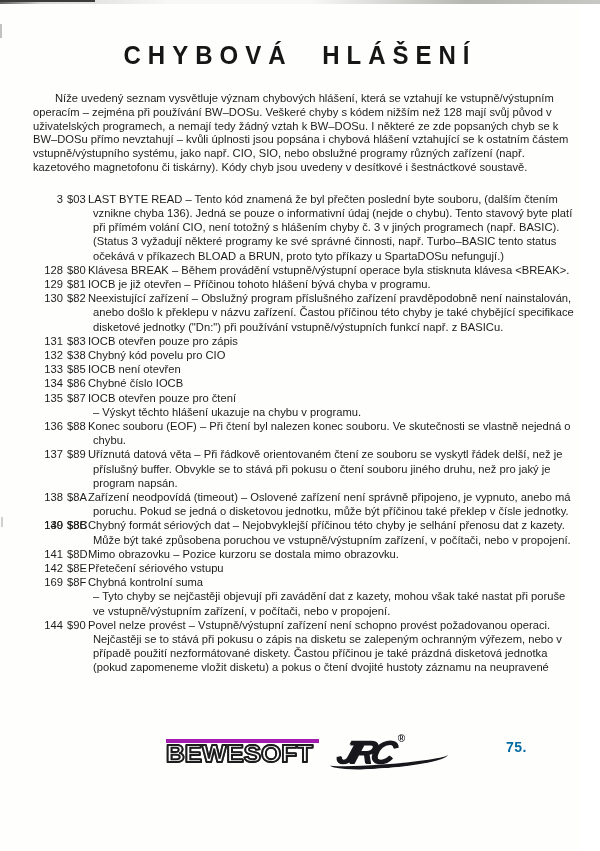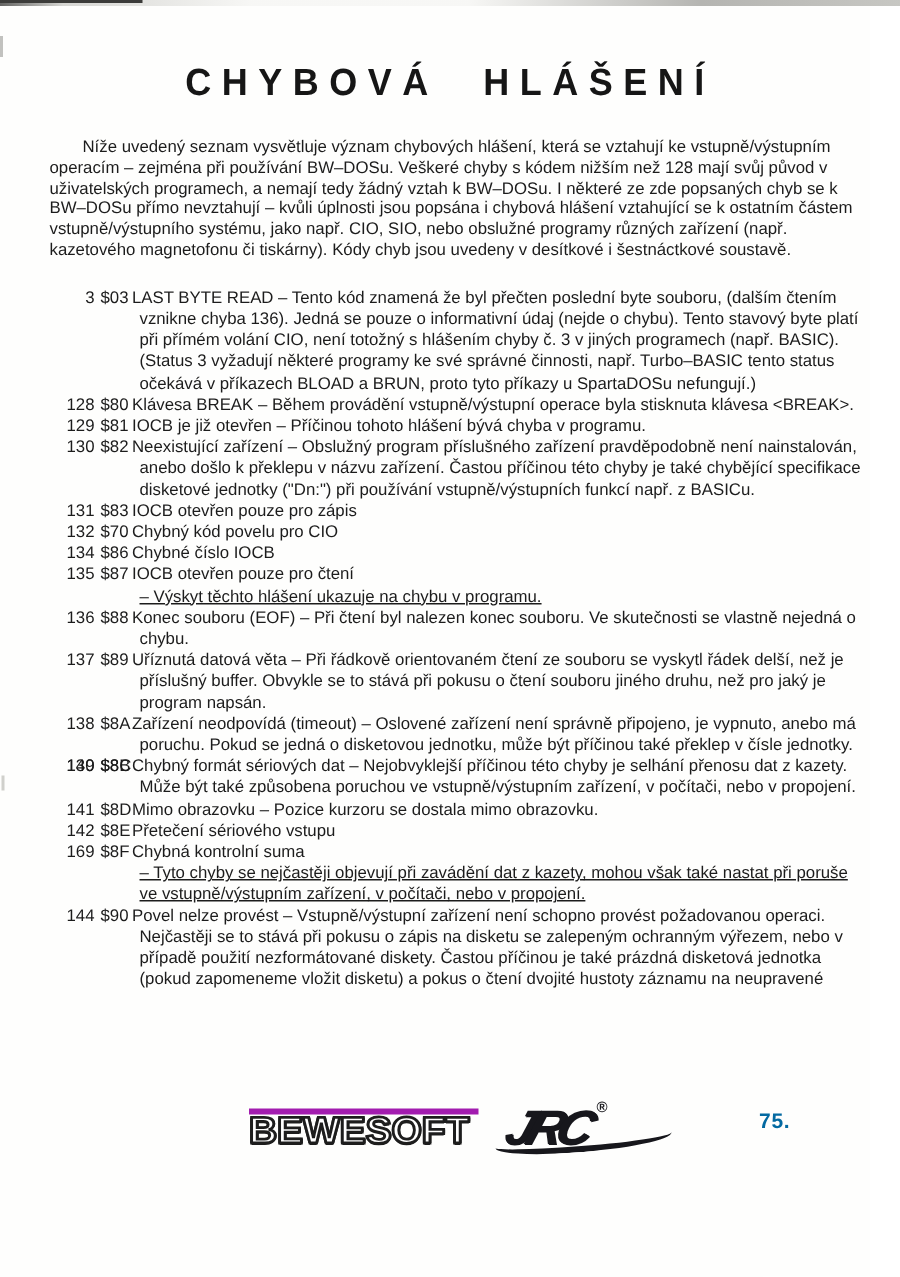--- a/index.html
+++ b/index.html
@@ -41,21 +41,21 @@
     text-indent: 22px;
   }
   .error-list { }
   .entry { position: relative; padding-left: 60px; line-height: 14.2px; }
   .entry .dec {
     position: absolute; left: 0; top: 0; width: 30px;
     text-align: right; white-space: nowrap;
   }
   .entry .hex { position: absolute; left: 34px; top: 0; white-space: nowrap; }
   .entry .etext { margin: 0; text-indent: -5px; }
-  .entry .enote { margin: 0; text-decoration: underline; }
+  .entry .enote { margin: 0; }
 
   .footer { position: absolute; left: 0; top: 736px; width: 600px; height: 42px; }
 
   
   .bewesoft {
     position: absolute; left: 166px; top: 3px;
     border-top: 4px solid #a21caf;
     padding-top: 0px;
   }
   .bewesoft .logo-text {
@@ -148,25 +148,31 @@
 
   <div class="entry">
     <span class="dec">131</span>
     <span class="hex">$83</span>
     <p class="etext">IOCB otevřen pouze pro zápis</p>
 
   </div>
 
   <div class="entry">
     <span class="dec">132</span>
-    <span class="hex">$70</span>
+    <span class="hex">$38</span>
     <p class="etext">Chybný kód povelu pro CIO</p>
 
   </div>
 
+  <div class="entry">
+    <span class="dec">133</span>
+    <span class="hex">$85</span>
+    <p class="etext">IOCB není otevřen</p>
+
+  </div>
 
   <div class="entry">
     <span class="dec">134</span>
     <span class="hex">$86</span>
     <p class="etext">Chybné číslo IOCB</p>
 
   </div>
 
   <div class="entry">
     <span class="dec">135</span>

